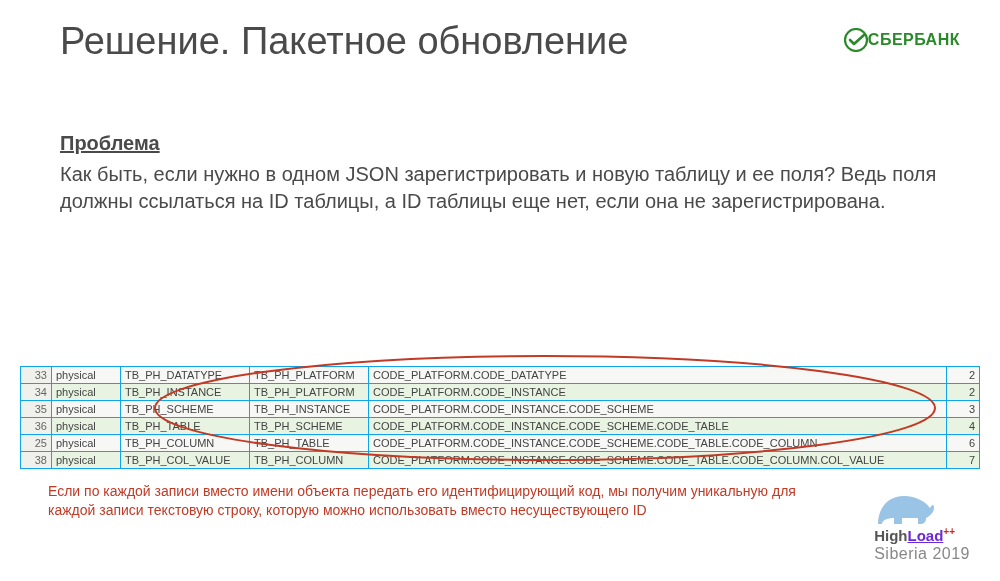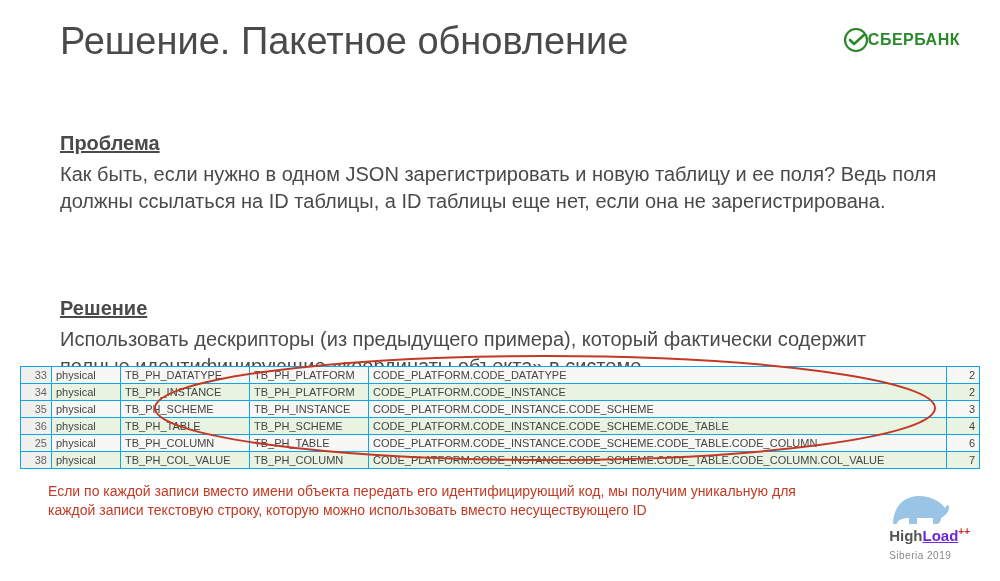--- a/index.html
+++ b/index.html
@@ -124,21 +124,21 @@
     height: 40px;
     opacity: .9;
   }
   .conf-text {
     font-size: 15px;
     font-weight: 700;
     color: #555;
   }
   .conf-text .hl-red { color:#6d28d9;text-decoration:underline; }
   .conf-plus { color:#c92a2a; font-size:10px; vertical-align:super; }
-  .conf-sub { font-size:10px; color:#888; letter-spacing:.5px;}
+  .conf-sub { font-size:16px; color:#888; letter-spacing:.5px;}
 </style>
 </head>
 <body>
 
 <div class="slide">
 
   <div class="title">Решение. Пакетное обновление</div>
 
   <div class="logo">
     <span class="logo-icon">
@@ -147,24 +147,20 @@
         <path d="M6 12 L10 16 L20 7" fill="none" stroke="#2a8a2a" stroke-width="2.6" stroke-linecap="round" stroke-linejoin="round"></path>
       </svg>
     </span>
     <span class="logo-text">СБЕРБАНК</span>
   </div>
 
   <div class="two-col">
     <div class="col">
       <div class="col-head">Проблема</div>
       <div>Как быть, если нужно в одном JSON зарегистрировать и новую таблицу и ее поля? Ведь поля должны ссылаться на ID таблицы, а ID таблицы еще нет, если она не зарегистрирована.</div>
-    </div>
-    <div class="col">
-      <div class="col-head">Решение</div>
-      <div>Использовать дескрипторы (из предыдущего примера), который фактически содержит полные идентифицирующие «координаты объекта» в системе.</div>
     </div>
   </div>
 
   <div class="table-wrap">
     <table class="grid">
       <tbody>
         <tr class="odd">
           <td class="rowno">33</td>
           <td class="narrow-a">physical</td>
           <td class="narrow-b">TB_PH_DATATYPE</td>

